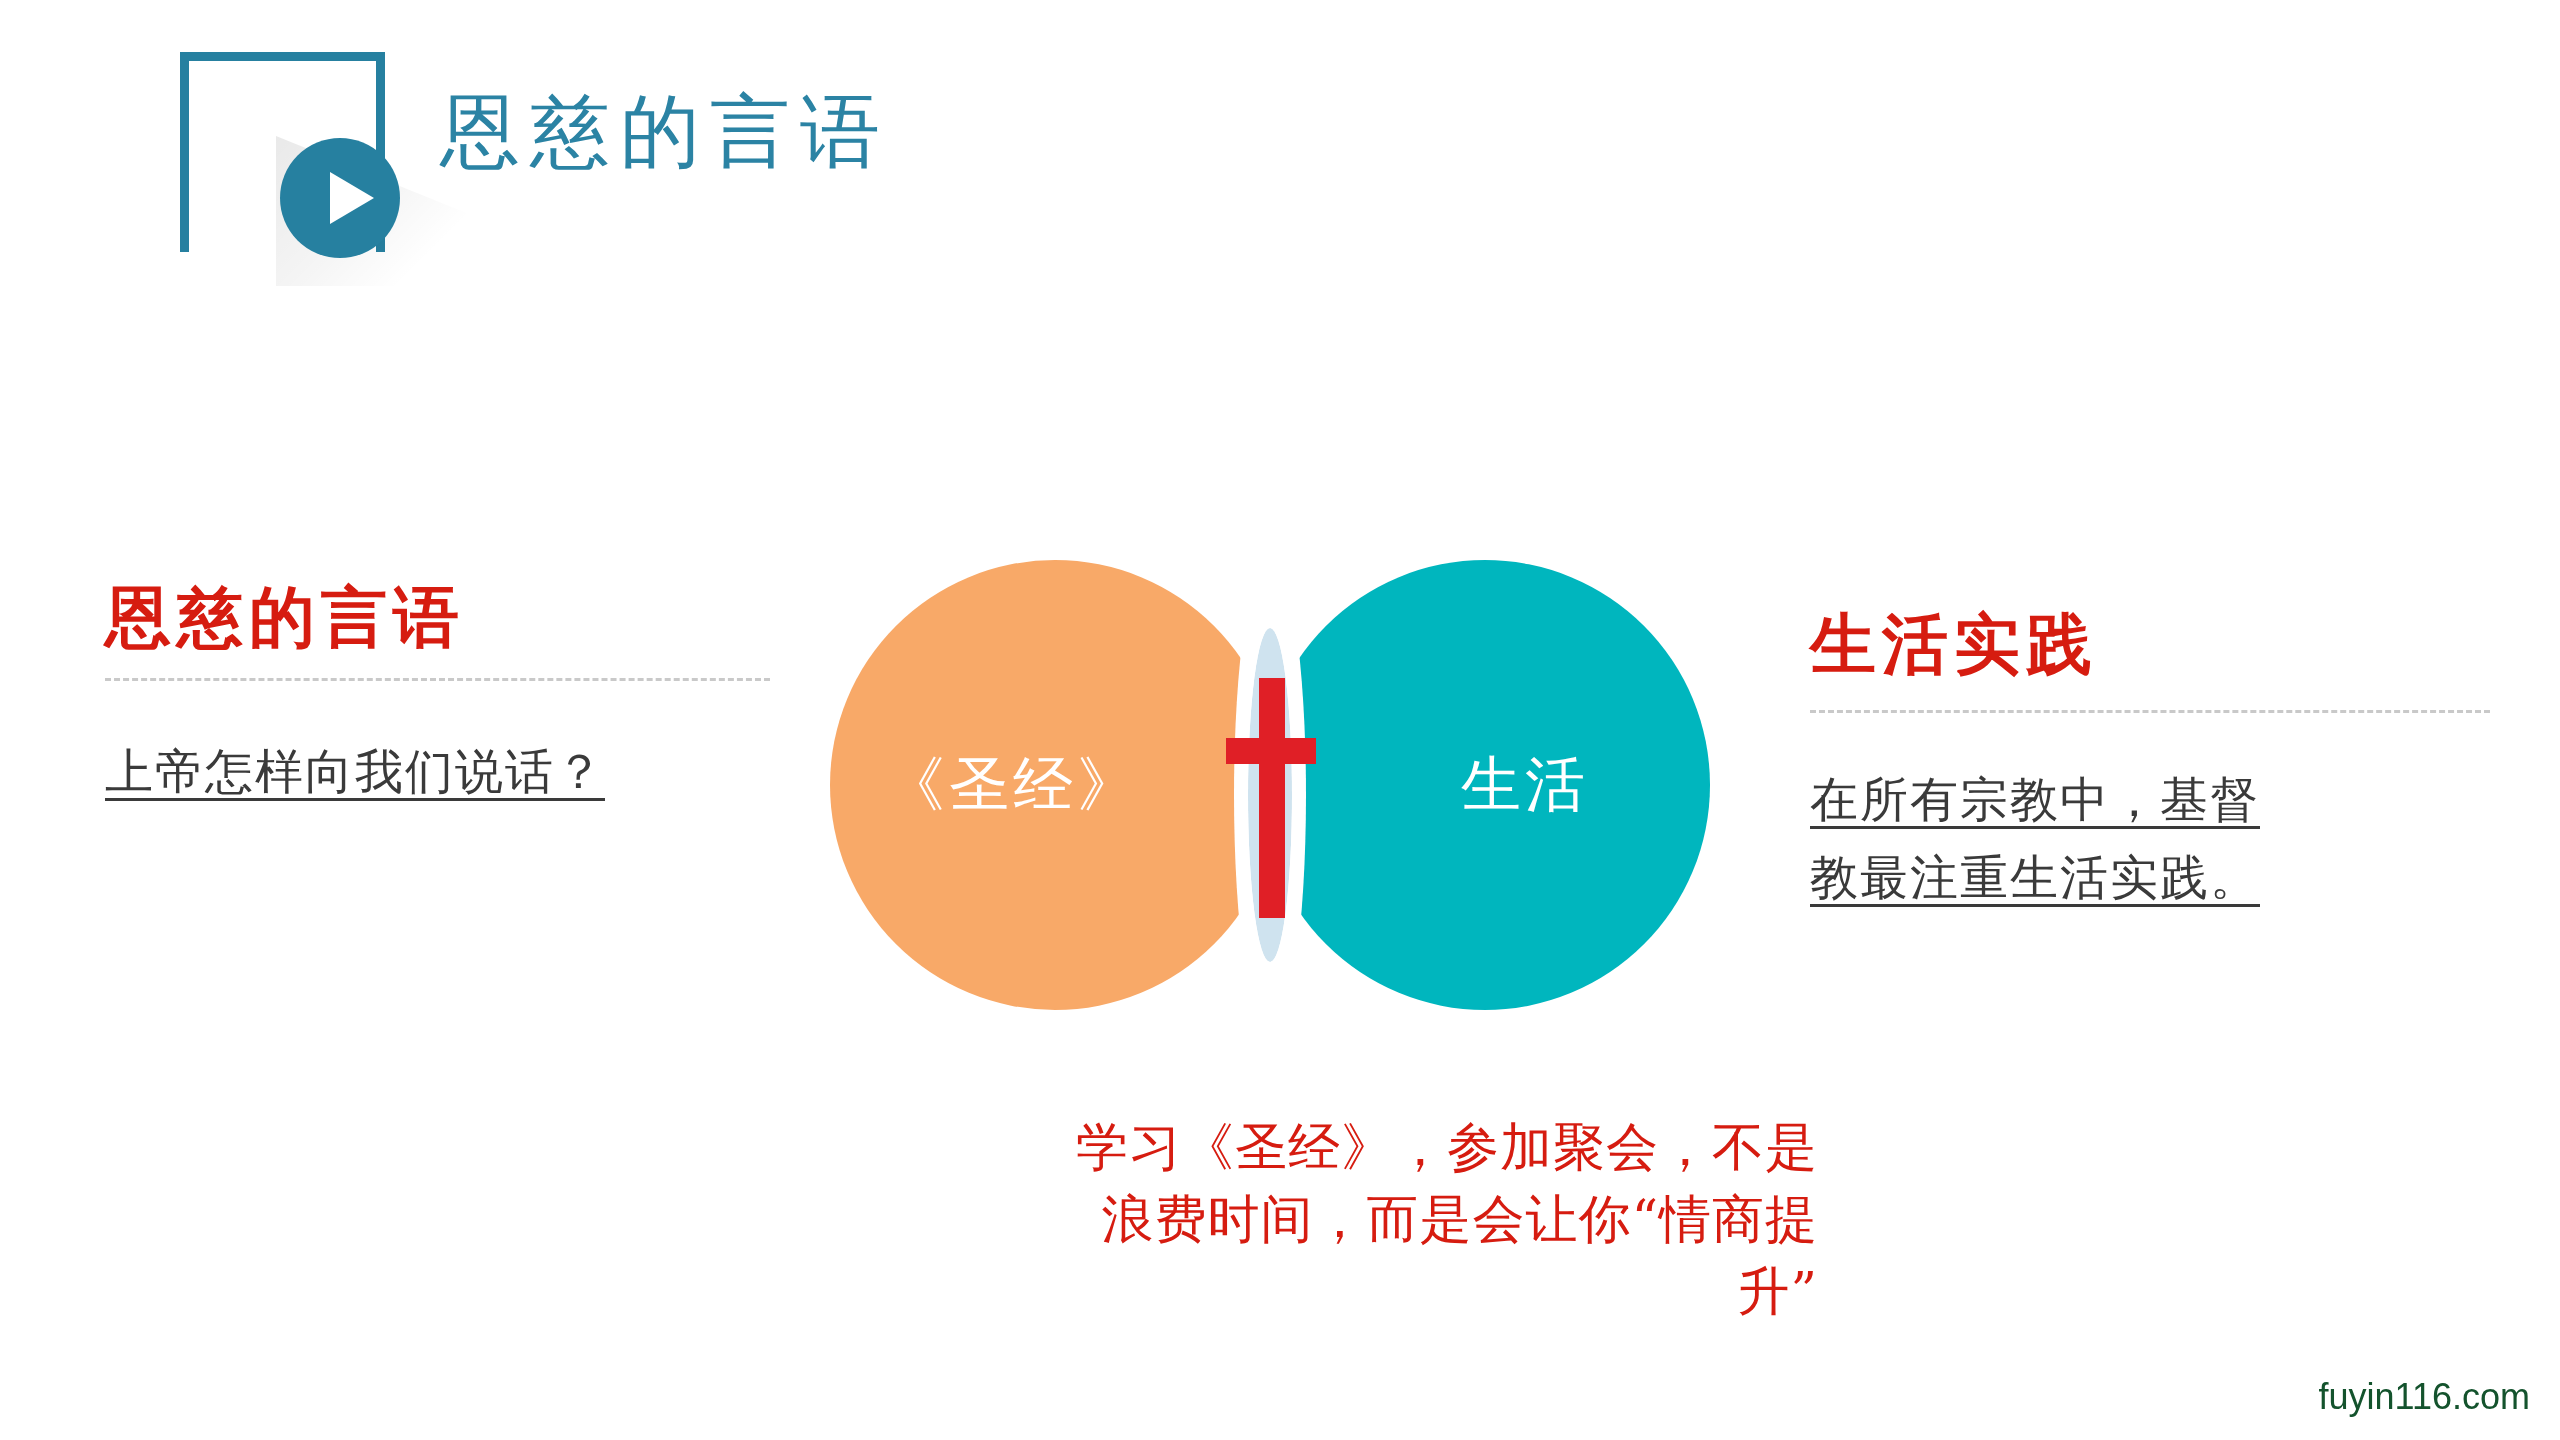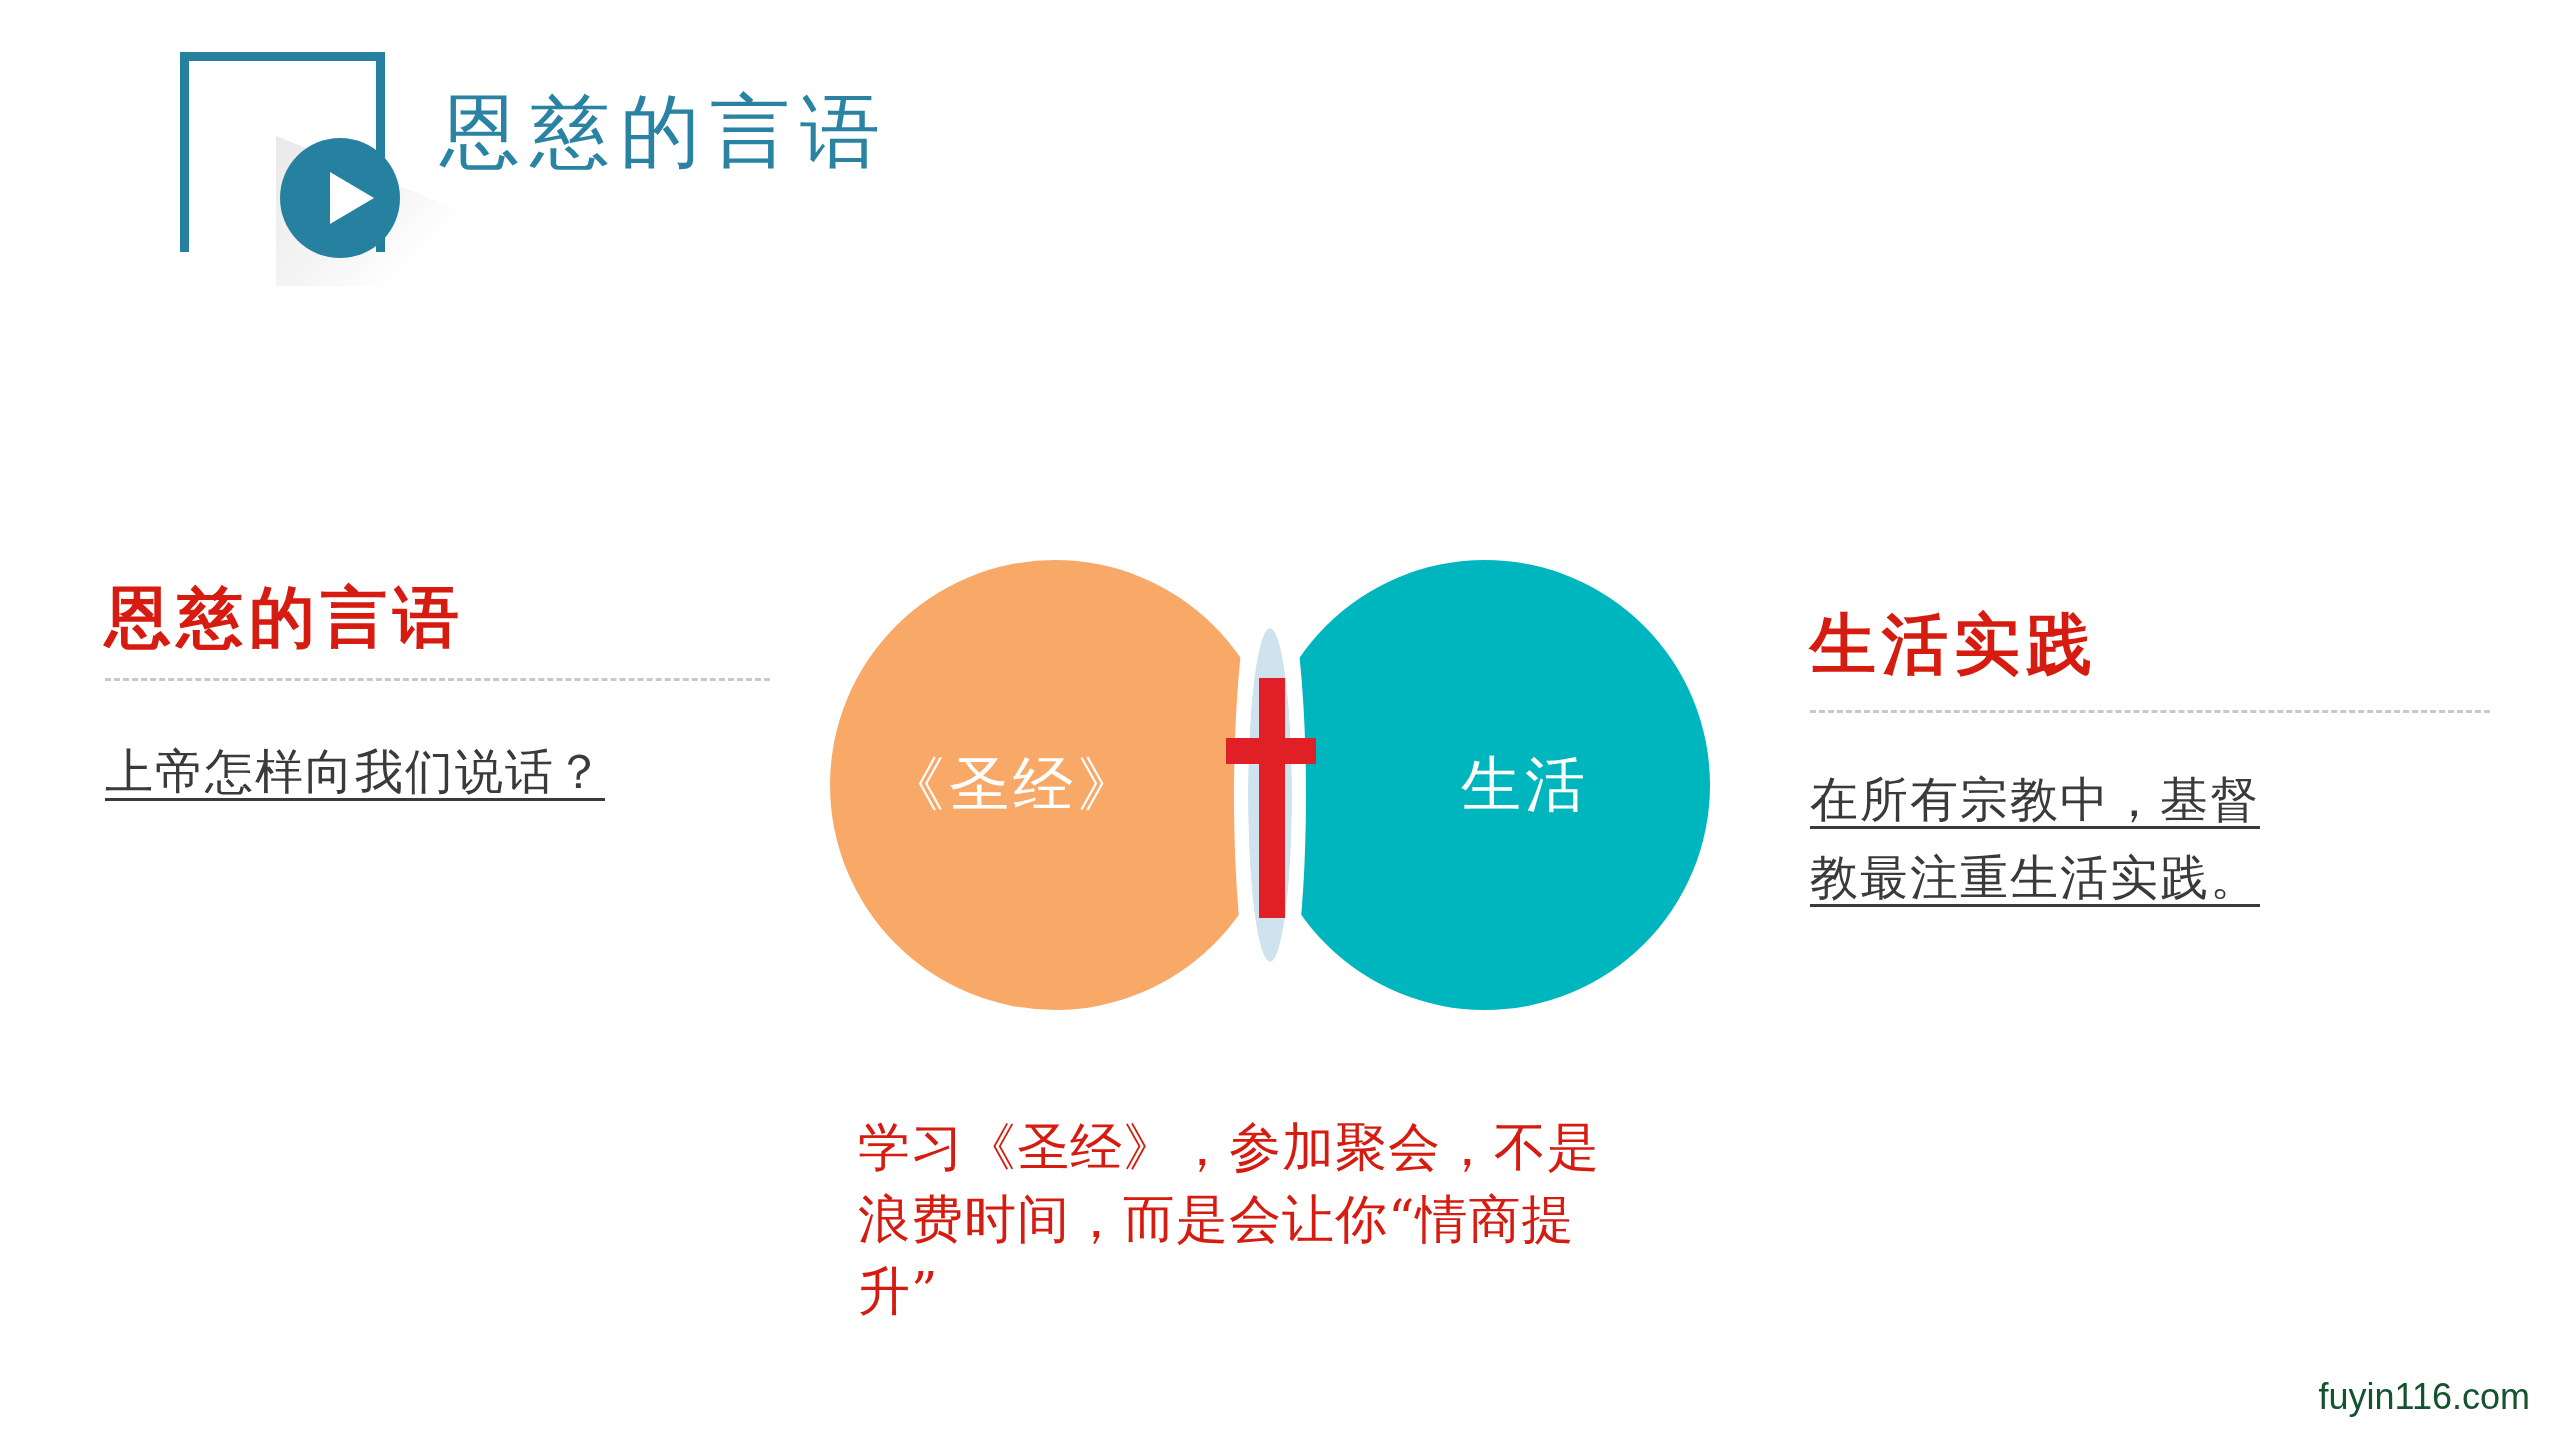--- a/index.html
+++ b/index.html
@@ -106,20 +106,21 @@
   }
   .cross{position:absolute;left:396px;top:118px;width:90px;height:240px;}
   .cross .v{position:absolute;left:33px;top:0;width:26px;height:240px;background:#E01F26;}
   .cross .h{position:absolute;left:0;top:60px;width:90px;height:26px;background:#E01F26;}
 
   
   .bottom-note{
     position:absolute;left:858px;top:1112px;width:960px;
     font-size:52px;color:#D61C10;line-height:1.38;letter-spacing:1px;
     font-family:"DejaVu Serif", serif;
+    text-align:right;
   }
   .bottom-note .line{display:block;white-space:nowrap;}
 
   
   .watermark{
     position:absolute;right:30px;bottom:22px;
     font-family:"Liberation Sans", sans-serif;
     font-size:36px;color:#14532d;letter-spacing:0px;
   }
 </style>

